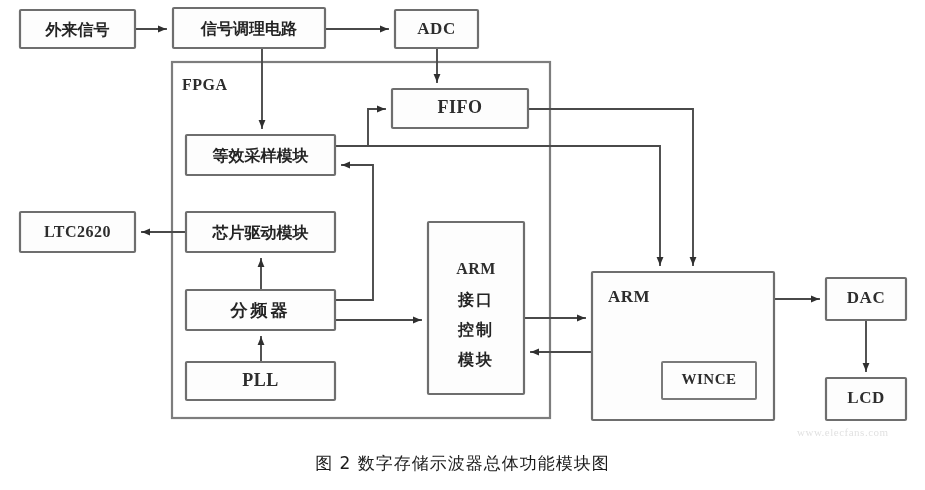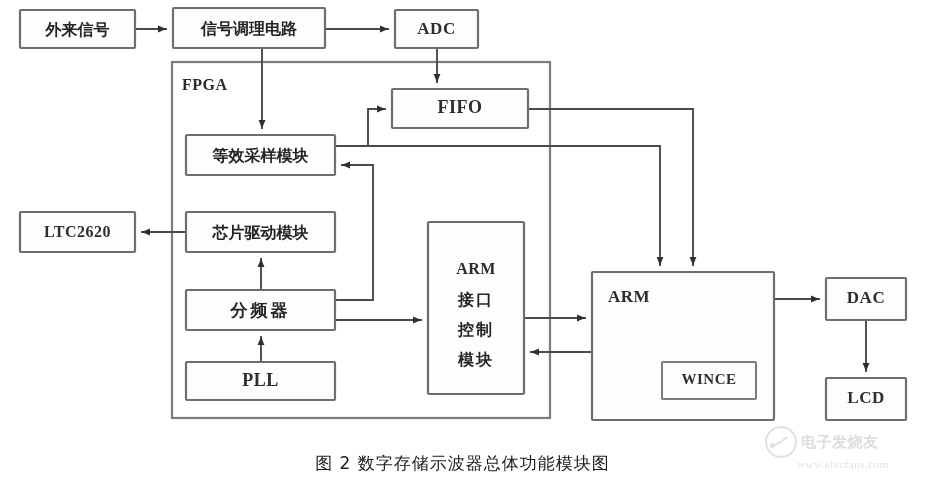--- a/index.html
+++ b/index.html
@@ -227,19 +227,15 @@
     <rect class="bx" x="826" y="278" width="80" height="42" rx="1"></rect>
     <text class="lbl-en" x="866" y="299" font-size="17">DAC</text>
 
     <rect class="bx" x="826" y="378" width="80" height="42" rx="1"></rect>
     <text class="lbl-en" x="866" y="399" font-size="17">LCD</text>
   </svg>
 
   <div class="caption-text">图 2 数字存储示波器总体功能模块图</div>
 
   <div id="watermark">
-    <div class="wm-row">
-      <div class="wm-logo"></div>
-      <div class="wm-cn">电子发烧友</div>
-    </div>
     <div class="wm-url">www.elecfans.com</div>
   </div>
 </div>
 
 </body></html>

